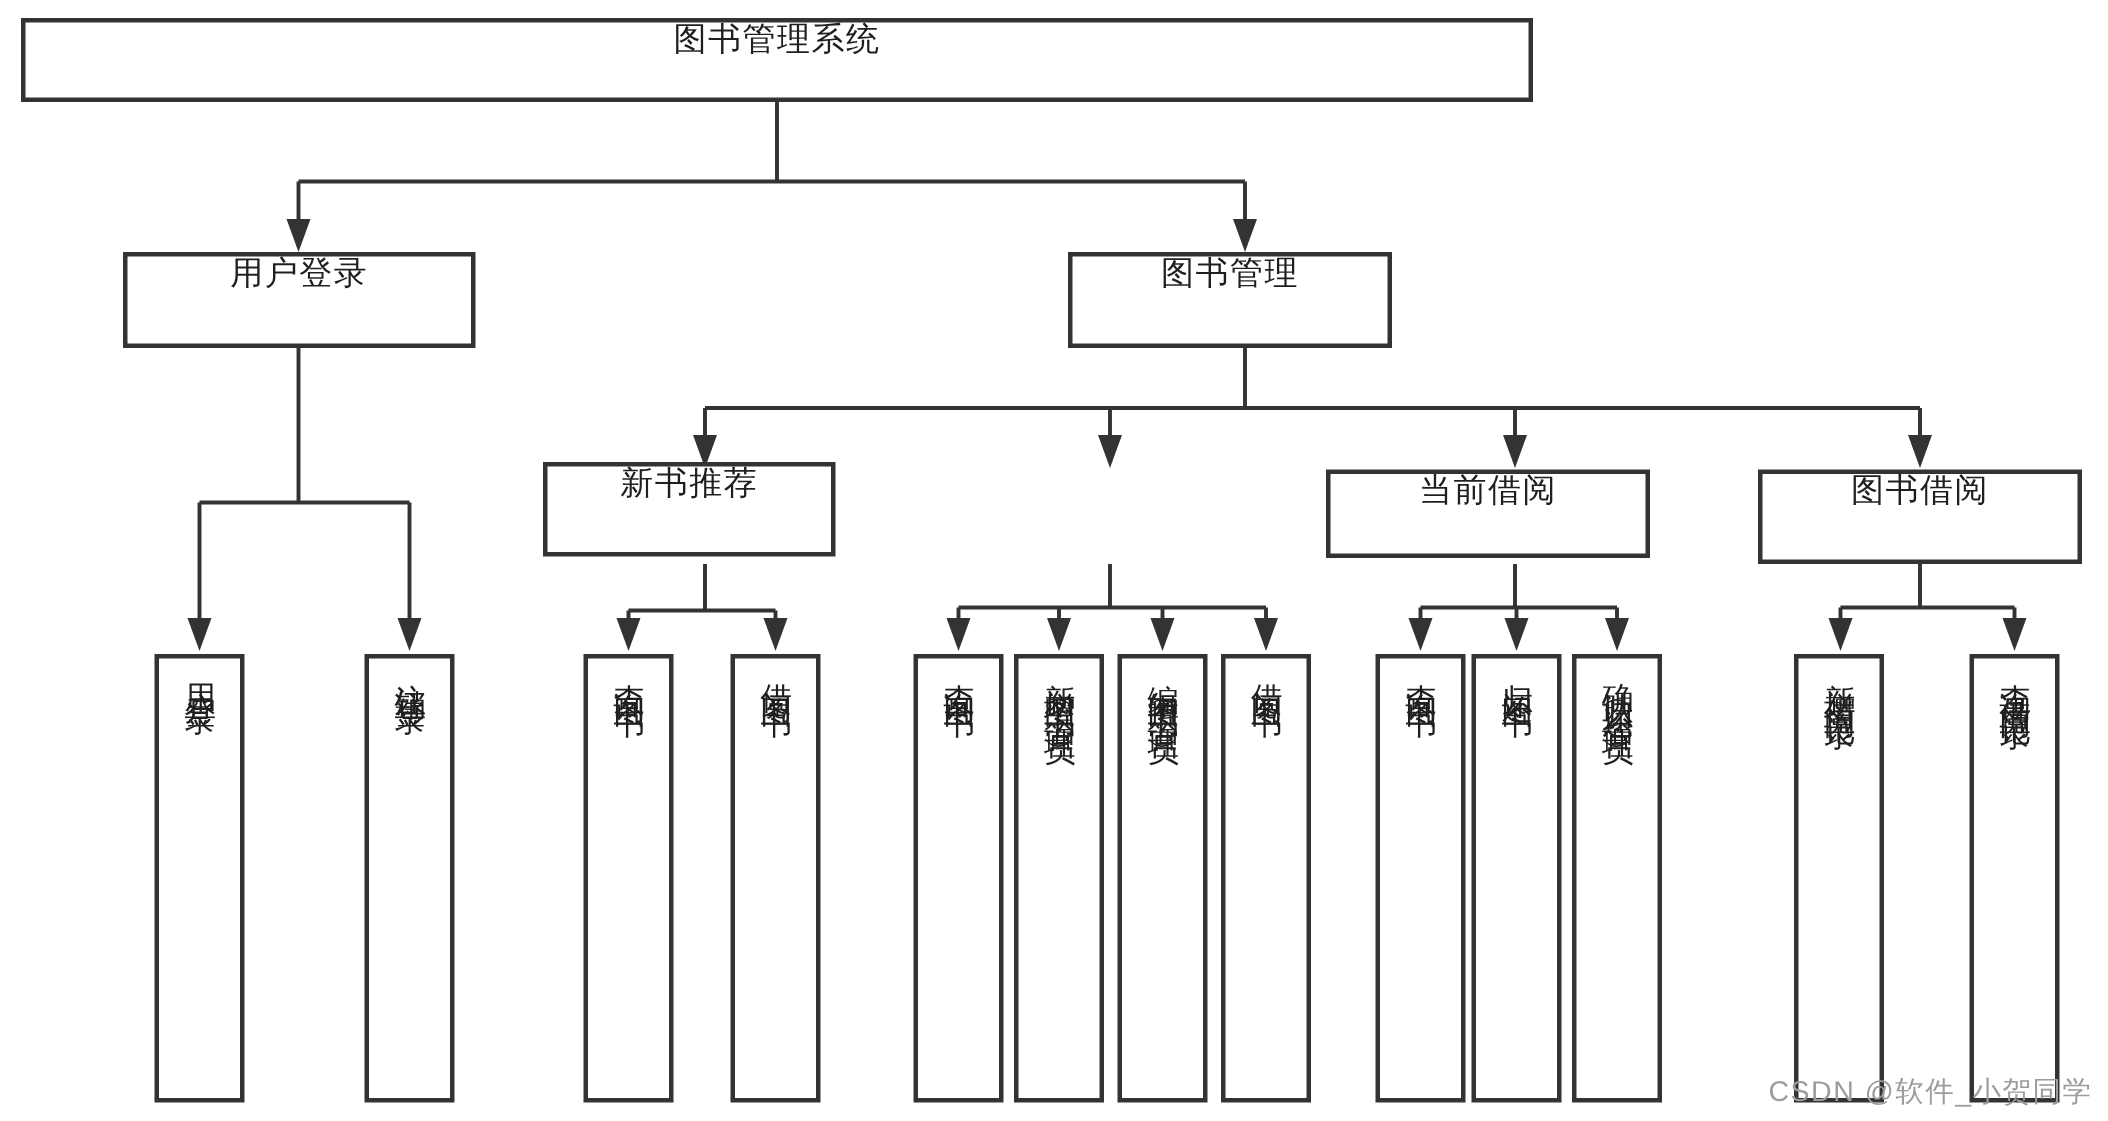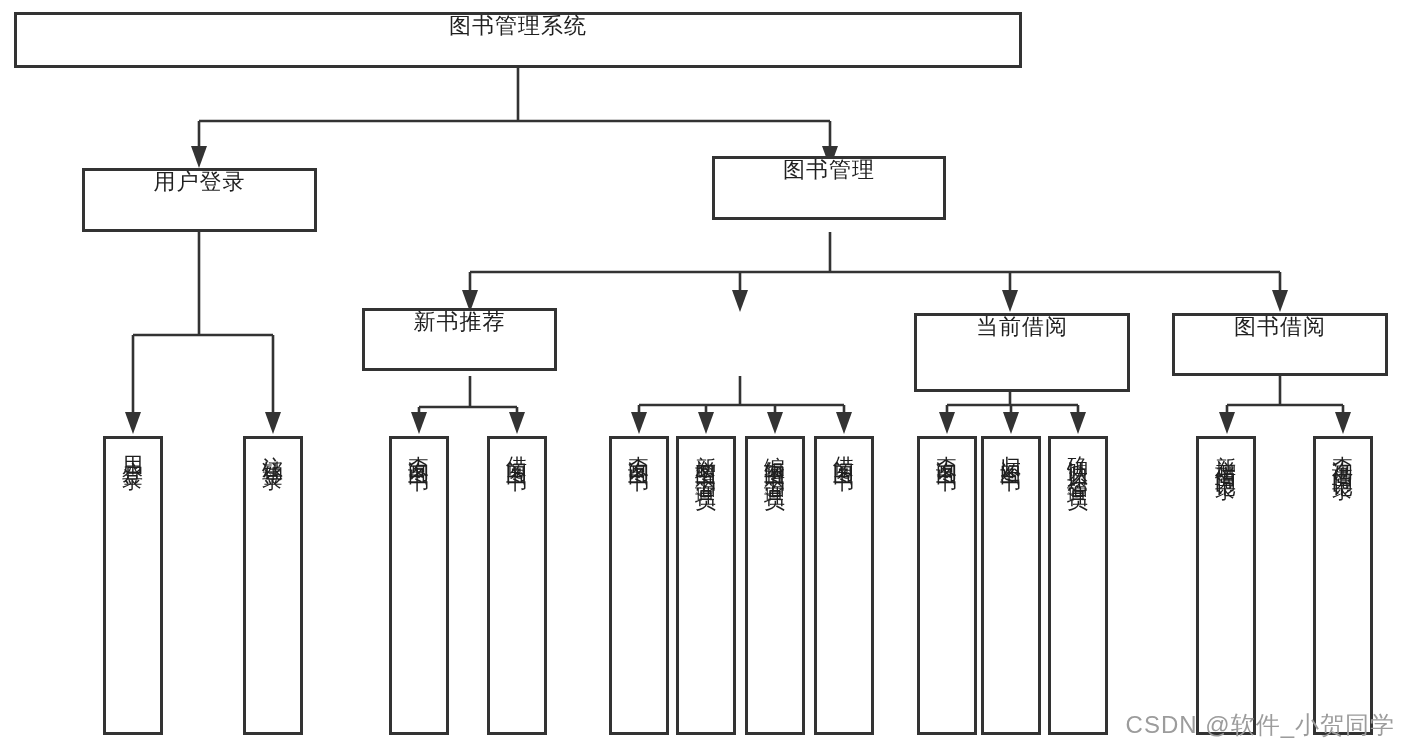--- a/index.html
+++ b/index.html
@@ -45,21 +45,21 @@
   .box.v span {
     writing-mode: vertical-rl;
     text-orientation: mixed;
     letter-spacing: 5px;
     font-size: 21px;
   }
   .watermark {
     position: absolute;
     right: 10px;
     bottom: 6px;
-    font-size: 24px;
+    font-size: 19px;
     color: var(--watermark);
     letter-spacing: 1px;
     z-index: 5;
   }
 </style>
 </head>
 <body>
 
 <div class="canvas">
 
@@ -103,28 +103,28 @@
     </g>
   </svg>
 
   <div class="box h" style="left:14px;top:12px;width:1008px;height:56px">
     <span>图书管理系统</span>
   </div>
 
   <div class="box h" style="left:82px;top:168px;width:235px;height:64px">
     <span>用户登录</span>
   </div>
-  <div class="box h" style="left:712px;top:156px;width:234px;height:64px">
+  <div class="box h" style="left:712px;top:168px;width:216px;height:64px">
     <span>图书管理</span>
   </div>
 
   <div class="box h" style="left:362px;top:308px;width:195px;height:63px">
     <span>新书推荐</span>
   </div>
-  <div class="box h" style="left:914px;top:313px;width:216px;height:79px">
+  <div class="box h" style="left:884px;top:313px;width:216px;height:59px">
     <span>当前借阅</span>
   </div>
   <div class="box h" style="left:1172px;top:313px;width:216px;height:63px">
     <span>图书借阅</span>
   </div>
 
   <div class="box v" style="left:103px;top:436px;width:60px;height:299px">
     <span>用户登录</span>
   </div>
   <div class="box v" style="left:243px;top:436px;width:60px;height:299px">

